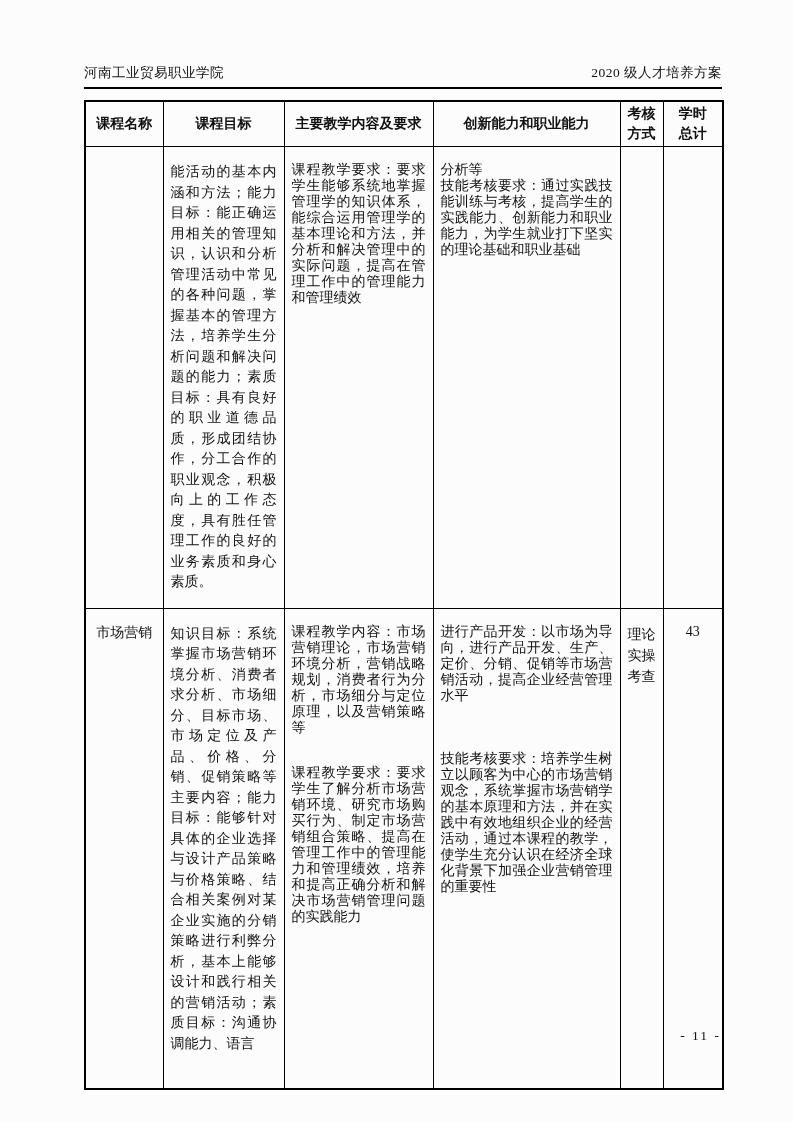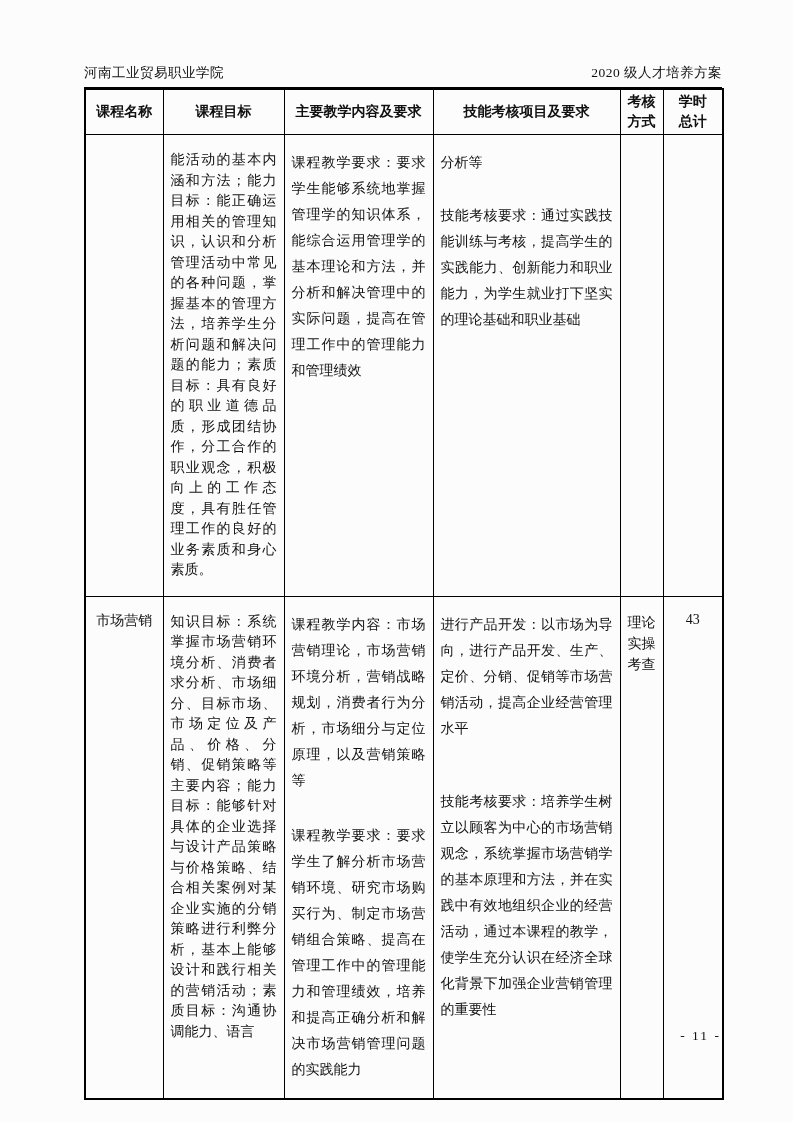--- a/index.html
+++ b/index.html
@@ -20,21 +20,21 @@
   .page-header {
     position: absolute; left: 84px; top: 64px; width: 638px;
     display: flex; justify-content: space-between; align-items: flex-end;
     font-size: 13.5px;
     padding-bottom: 5px;
     border-bottom: 2px solid #000;
     letter-spacing: 0.5px;
   }
   
   table.curriculum {
-    position: absolute; left: 84px; top: 88px;
+    position: absolute; left: 84px; top: 100px;
     width: 638px;
     border-collapse: collapse;
     table-layout: fixed;
     border: 2px solid #000;
   }
   table.curriculum th, table.curriculum td {
     border: 1.5px solid #000;
     vertical-align: top;
     font-size: 14px;
     padding: 15px 7px;
@@ -57,31 +57,31 @@
 
   tr.row-1 td { height: 400px; }
   tr.row-2 td { height: 481px; }
 
   .cell-objective p {
     line-height: 20.5px;
     text-align: justify;
     text-justify: inter-ideograph;
   }
   .cell-content p, .cell-assess p {
-    line-height: 26px;
+    line-height: 16px;
     text-align: justify;
     text-justify: inter-ideograph;
   }
   td.pt-r1c3 { padding-top: 20px; }
   td.pt-r1c4 { padding-top: 3px; }
   td.pt-r2c2 { padding-top: 9px; }
   td.pt-r2c3 { padding-top: 36px; }
   td.pt-r2c4 { padding-top: 42px; }
   td.pt-r1c2 { padding-top: 3px; }
-  .gap-r1c4 { margin-top: 27px; }
+  .gap-r1c4 { }
   .gap-r2c3 { margin-top: 29px; }
   .gap-r2c4 { margin-top: 47px; }
 
   td.cell-course, td.cell-method, td.cell-hours {
     vertical-align: middle;
     text-align: center;
   }
   td.cell-method div { line-height: 21px; }
 
   
@@ -108,21 +108,21 @@
         <col class="c3">
         <col class="c4">
         <col class="c5">
         <col class="c6">
     </colgroup>
     <thead>
       <tr>
         <th>课程名称</th>
         <th>课程目标</th>
         <th>主要教学内容及要求</th>
-        <th>技能考核项目及要求</th>
+        <th>创新能力和职业能力</th>
         <th>
           <div>考核</div>
           <div>方式</div>
         </th>
         <th>
           <div>学时</div>
           <div>总计</div>
         </th>
       </tr>
     </thead>

